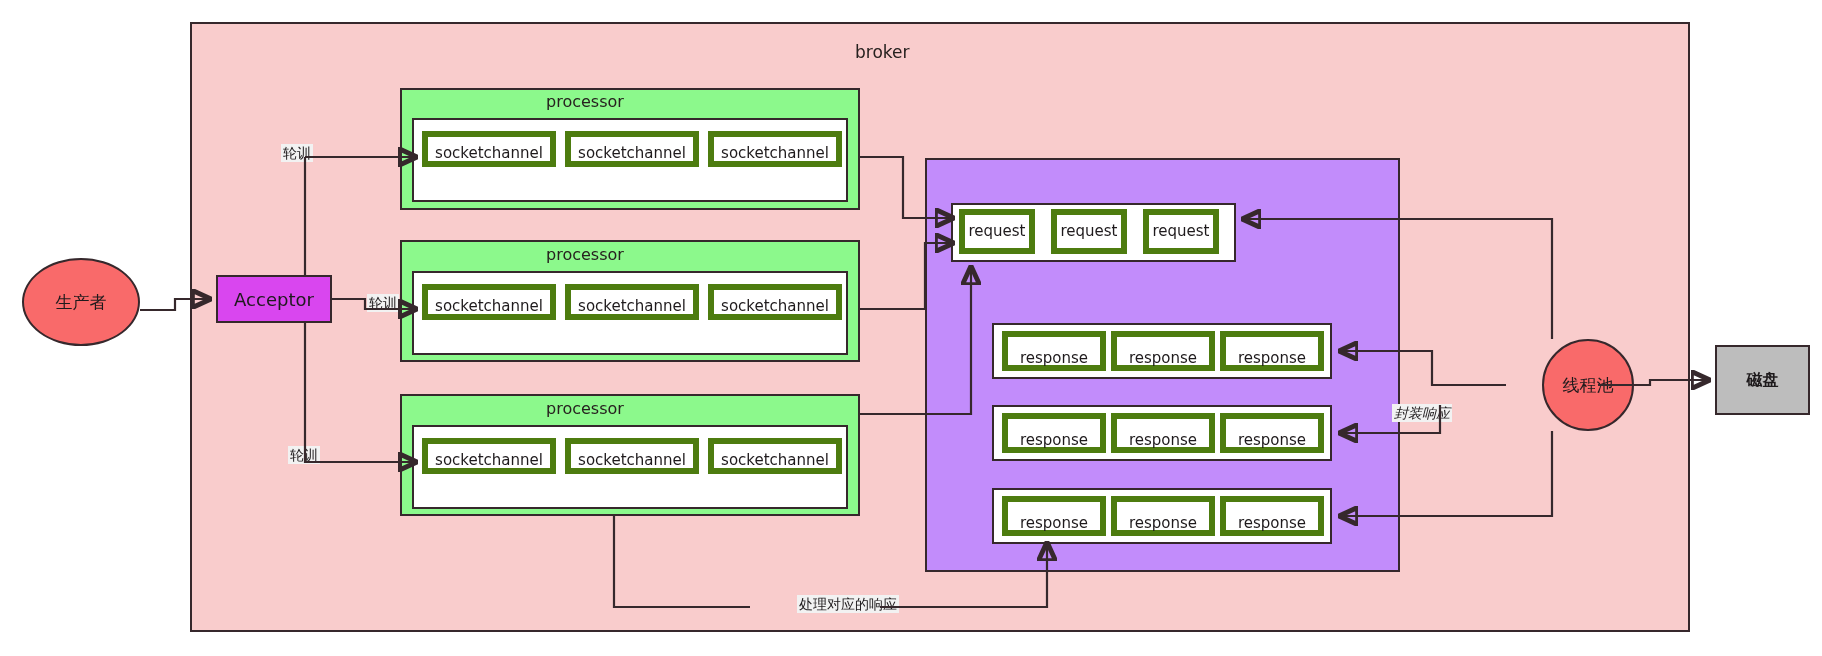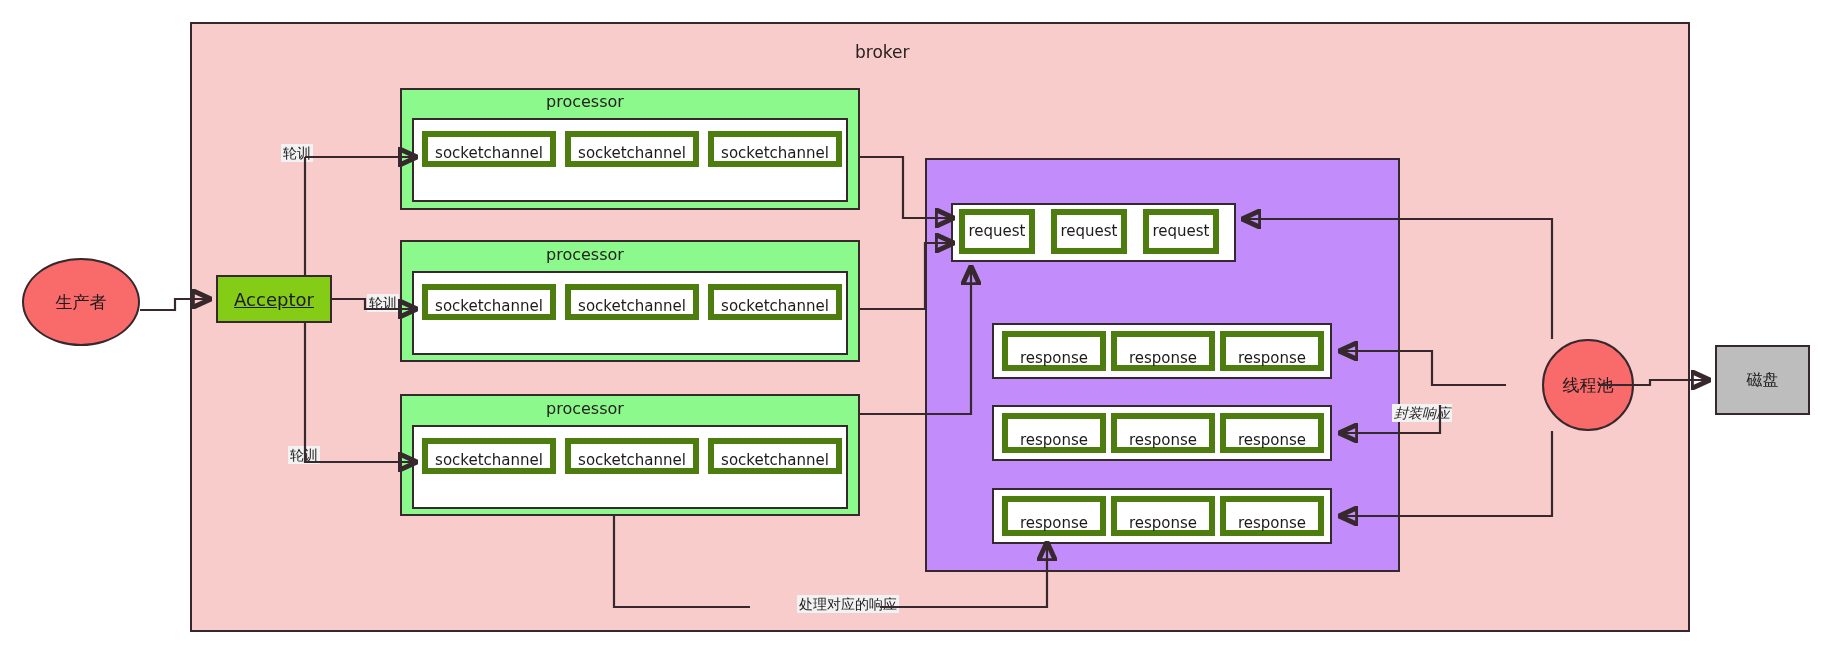--- a/index.html
+++ b/index.html
@@ -45,24 +45,23 @@
   
   .circle {
     border-radius: 50%;
     background: #f96a6a;
     border: 2px solid #36282c;
     font-size: 17px;
   }
 
   
   .acceptor-box {
-    background: #84cc16;
+    background: #d946ef;
     border: 2px solid #36282c;
     font-size: 18px;
-    text-decoration: underline;
   }
 
   
   .processor-box {
     background: #8cf98c;
     border: 2px solid #36282c;
   }
   .processor-title {
     position: absolute;
     font-size: 16px;
@@ -184,21 +183,21 @@
   <div class="cell resp" style="left:1111px; top:413px; width:104px; height:40px;">response</div>
   <div class="cell resp" style="left:1220px; top:413px; width:104px; height:40px;">response</div>
 
   <div class="inner-white" style="left:992px; top:488px; width:340px; height:56px;"></div>
   <div class="cell resp" style="left:1002px; top:496px; width:104px; height:40px;">response</div>
   <div class="cell resp" style="left:1111px; top:496px; width:104px; height:40px;">response</div>
   <div class="cell resp" style="left:1220px; top:496px; width:104px; height:40px;">response</div>
 
   <div class="node circle" style="left:1542px; top:339px; width:92px; height:92px;">线程池</div>
 
-  <div class="node disk-box" style="left:1715px; top:345px; width:95px; height:70px;">磁盘</div>
+  <div class="node disk-box" style="left:1715px; top:345px; width:95px; height:70px;font-weight:bold;">磁盘</div>
 
   <div class="edge-label" style="left:281px; top:144px;">轮训</div>
   <div class="edge-label" style="left:367px; top:294px;">轮训</div>
   <div class="edge-label" style="left:288px; top:446px;">轮训</div>
   <div class="edge-label" style="left:1392px; top:404px;font-style:italic;">封装响应</div>
   <div class="edge-label" style="left:757px; top:595px;margin-left:40px;">处理对应的响应</div>
 
   <svg class="wires" viewBox="0 0 1822 656">
     <defs>
       <marker id="ah" markerWidth="9" markerHeight="9" refX="8" refY="4.5" orient="auto" markerUnits="strokeWidth">

